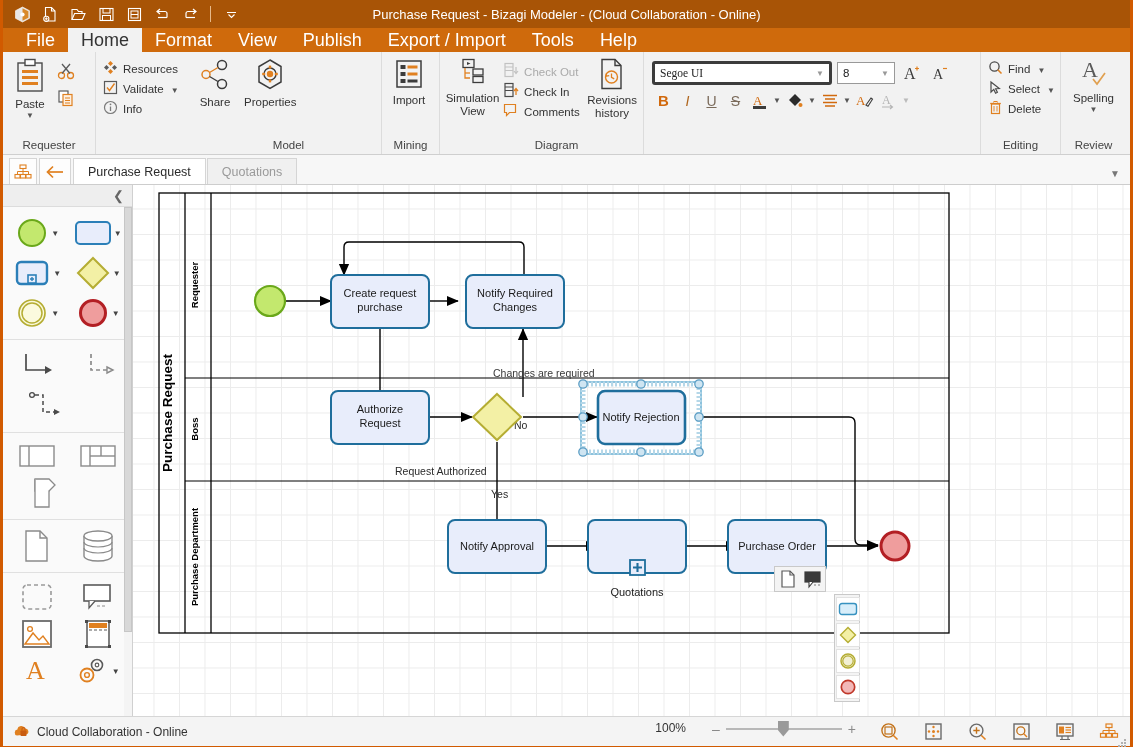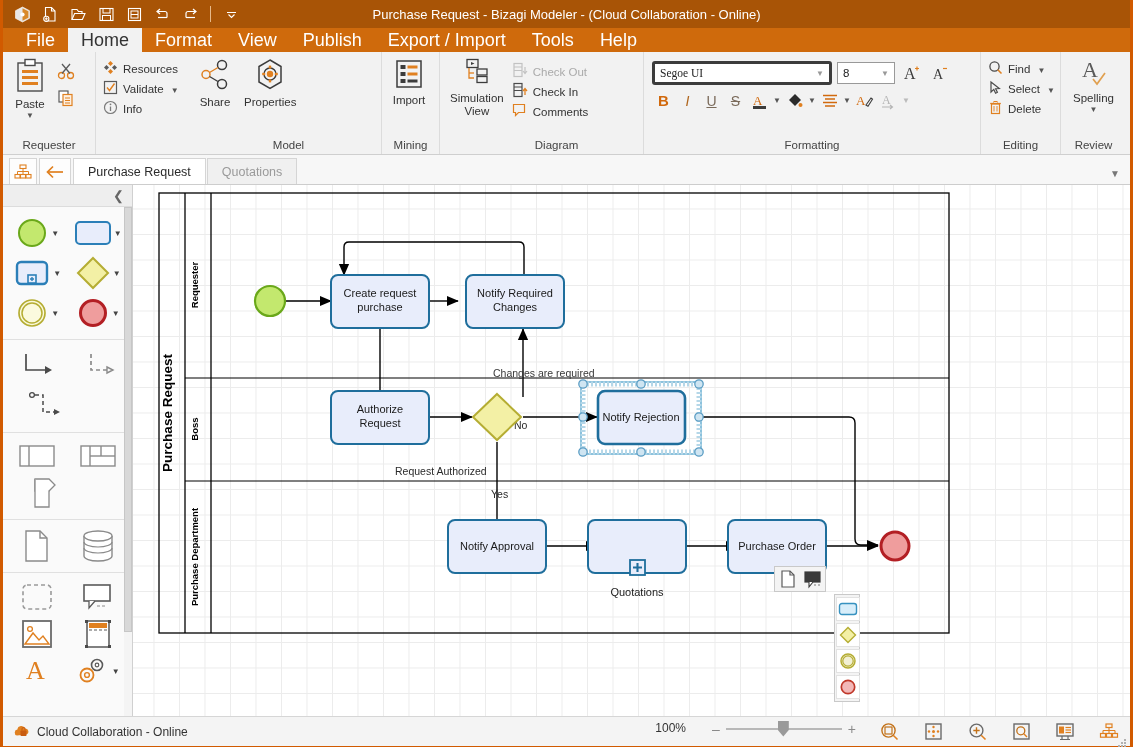--- a/index.html
+++ b/index.html
@@ -549,20 +549,33 @@
           <div class="smallbtn">
             <span class="ic">
               <svg width="16" height="16" viewBox="0 0 16 16">
                   <path d="M1.5 2.5h11v8h-6l-3 3v-3h-2z" fill="none" stroke="#e08020" stroke-width="1.2"></path>
                 </svg>
             </span>
             <span>Comments</span>
           </div>
         </div>
 
+        <div class="bigbtn">
+          <span class="glyph">
+            <svg width="30" height="32" viewBox="0 0 30 32">
+                <path d="M5 1.5h13l6 6v23h-19z" fill="none" stroke="#3c3c3c" stroke-width="1.4"></path>
+                <path d="M18 1.5v6h6" fill="none" stroke="#3c3c3c" stroke-width="1.4"></path>
+                <circle cx="14.5" cy="19" r="6" fill="none" stroke="#e08020" stroke-width="1.4"></circle>
+                <path d="M14.5 15.5v3.8l2.7 1.6" fill="none" stroke="#e08020" stroke-width="1.3"></path>
+                <path d="M9.5 15 l-0.5 3.2 3.2-0.6" fill="none" stroke="#e08020" stroke-width="1.2"></path>
+              </svg>
+          </span>
+          <span class="lbl">Revisions</span>
+          <span class="lbl">history</span>
+        </div>
       </div>
       <div class="rgroup-label" style="margin-left:30px;">Diagram</div>
     </div>
 
     <div class="rgroup" style="width:337px">
       <div style="flex:1;">
         <div class="fmt-row1">
           <div class="fontbox">
             <span class="val">Segoe UI</span>
             <span class="cmb-caret">▼</span>
@@ -622,21 +635,20 @@
           </div>
           <div class="fbtn">
             <svg width="20" height="20" viewBox="0 0 20 20">
                 <text x="3" y="13" font-family="Liberation Serif, serif" font-size="12" fill="#b4b4b4">A</text>
                 <path d="M3 16 h10 M11 14 l2.5 2 -2.5 2" fill="none" stroke="#b4b4b4" stroke-width="1.1"></path>
               </svg>
           </div>
           <div class="mini-caret dim">▼</div>
         </div>
       </div>
-      <div class="rgroup-label">Formatting</div>
     </div>
 
     <div class="rgroup" style="width:80px">
       <div class="rgroup-body">
         <div class="smallcol" style="width:74px">
           <div class="smallbtn">
             <span class="ic">
               <svg width="15" height="15" viewBox="0 0 15 15">
                   <circle cx="6.5" cy="6.5" r="4.6" fill="none" stroke="#4a4a4a" stroke-width="1.3"></circle>
                   <line x1="9.8" y1="9.8" x2="13.5" y2="13.5" stroke="#e08020" stroke-width="1.6"></line>

